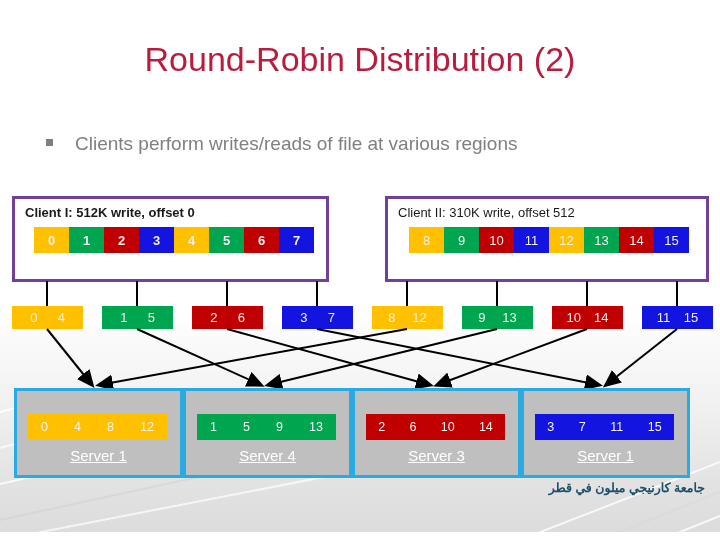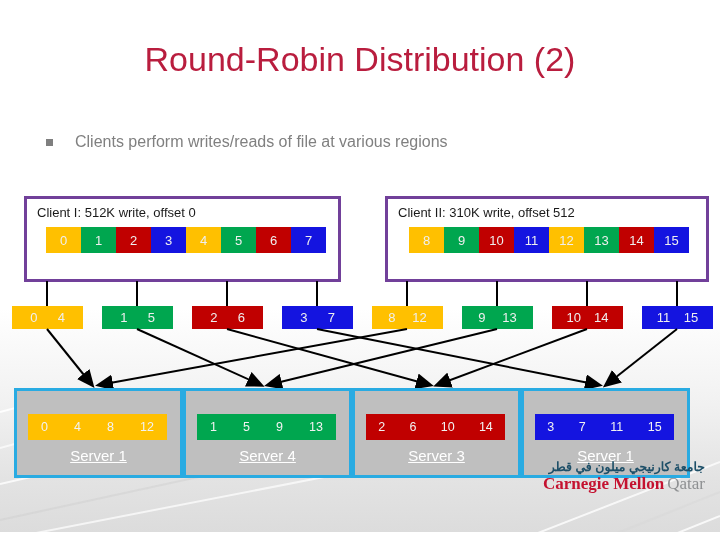--- a/index.html
+++ b/index.html
@@ -8,26 +8,26 @@
     font-family:"Liberation Sans",sans-serif;
     background:linear-gradient(to bottom,#ffffff 0%,#ffffff 58%,#f1f1f1 76%,#e3e3e3 90%,#dcdcdc 100%);
   }
   .bg-streaks{position:absolute;left:0;top:0;width:720px;height:540px;}
   .title{
     position:absolute;top:40px;left:0;width:720px;margin:0;
     text-align:center;font-size:34px;font-weight:400;color:#B91D3E;letter-spacing:0px;
   }
   .bullet-row{position:absolute;left:46px;top:133px;display:flex;align-items:flex-start;}
   .bullet-square{width:7px;height:7px;background:#7f7f7f;margin-top:6px;flex:0 0 auto;}
-  .bullet-text{margin-left:22px;font-size:16px;color:#808080;}
+  .bullet-text{margin-left:22px;font-size:19px;color:#808080;}
   .client-box{
     position:absolute;top:196px;height:80px;background:#fff;
     border:3px solid #71409A;
   }
-  .client1{left:24px;width:311px;}
+  .client1{left:12px;width:311px;font-weight:bold;}
   .client2{left:385px;width:318px;}
   .client-label{font-size:13px;color:#1a1a1a;padding:6px 0 0 10px;}
   .block-row{position:absolute;top:28px;display:flex;}
   .client1 .block-row{left:19px;}
   .client2 .block-row{left:21px;}
   .blk{
     width:35px;height:26px;display:flex;align-items:center;justify-content:center;
     font-size:13px;color:#efefef;
   }
   .c-yellow{background:#FFC000;}
@@ -47,21 +47,21 @@
   }
   .server-bar{
     position:absolute;left:11px;top:23px;width:139px;height:26px;
     display:flex;align-items:center;justify-content:space-around;
     font-size:12.5px;color:#f2f2f2;
   }
   .server-name{
     position:absolute;left:0;top:56px;width:100%;text-align:center;
     font-size:15px;color:#ffffff;text-decoration:underline;
   }
-  .footer-logo{position:absolute;right:15px;top:461px;text-align:right;line-height:1.05;}
+  .footer-logo{position:absolute;right:15px;top:482px;text-align:right;line-height:1.05;}
   .footer-arabic{font-size:12.5px;color:#1D4F68;direction:rtl;font-weight:bold;}
   .footer-brand{font-family:"Liberation Serif",serif;font-size:17px;margin-top:1px;}
   .brand-main{color:#C41230;font-weight:bold;}
   .brand-suffix{color:#8E9092;font-weight:400;margin-left:3px;}
 </style>
 </head>
 <body>
 
 <div class="slide">
 
@@ -204,18 +204,15 @@
       <span>3</span>
       <span>7</span>
       <span>11</span>
       <span>15</span>
     </div>
     <div class="server-name">Server 1</div>
   </div>
 
   <div class="footer-logo">
     <div class="footer-arabic">جامعة كارنيجي ميلون في قطر</div>
-    <div class="footer-brand">
-      <span class="brand-main">Carnegie Mellon</span><span class="brand-suffix">Qatar</span>
-    </div>
   </div>
 
 </div>
 
 </body></html>

